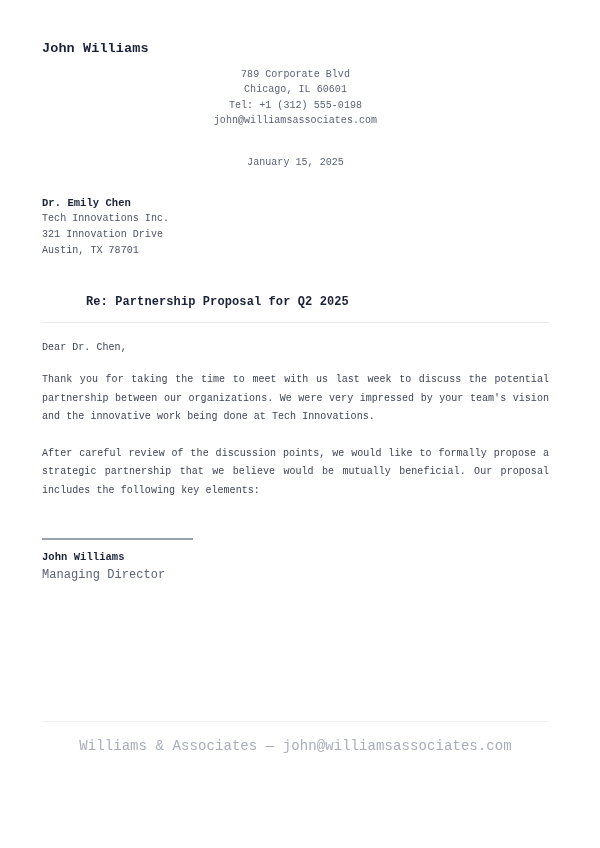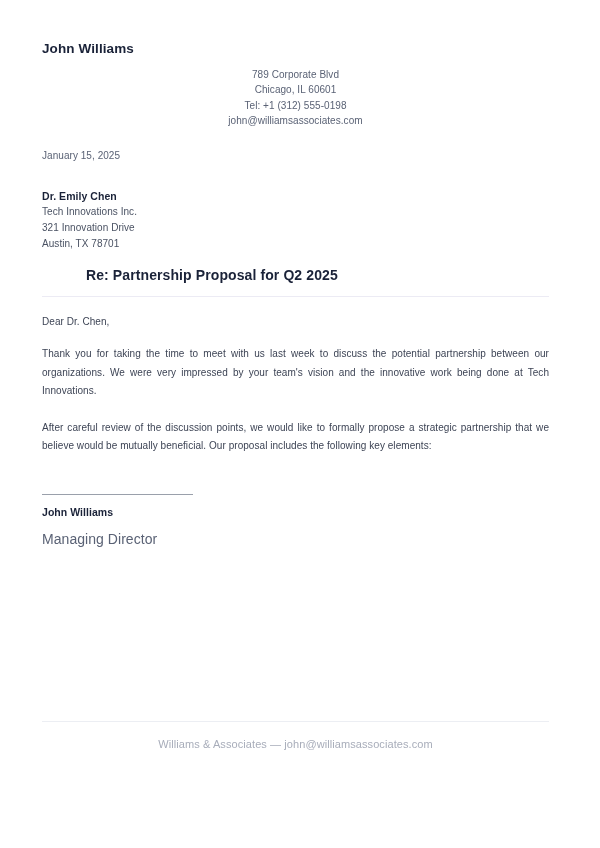--- a/index.html
+++ b/index.html
@@ -14,20 +14,21 @@
     color: #3d4455;
     -webkit-font-smoothing: antialiased;
   }
   .page {
     position: relative;
     width: 591px;
     height: 848px;
     background: #ffffff;
     box-sizing: border-box;
     padding: 0 42px;
+    font-family: Liberation Mono, monospace;
   }
 
   
   .letterhead {
     padding-top: 41px;
   }
   .sender-name {
     font-size: 13.5px;
     font-weight: bold;
     color: #1a2238;
@@ -37,22 +38,22 @@
   .sender-line {
     font-size: 10px;
     color: #5a6275;
     line-height: 15.3px;
     letter-spacing: 0.05px;
     text-align: center;
   }
 
   
   .date-row {
-    margin-top: 22px;
-    text-align: left;
+    margin-top: 29px;
+    text-align: center;
     font-size: 10px;
     color: #5a6275;
     letter-spacing: 0.05px;
   }
 
   
   .recipient {
     margin-top: 27px;
   }
   .recipient-name {
@@ -64,22 +65,22 @@
   }
   .recipient-line {
     font-size: 10px;
     color: #4a5263;
     line-height: 16px;
     letter-spacing: 0.05px;
   }
 
   
   .subject {
-    margin-top: 15px;
-    font-size: 14px;
+    margin-top: 36px;
+    font-size: 12px;
     font-weight: bold;
     color: #1a2238;
     letter-spacing: 0.1px;
     padding-left: 44px;
   }
   .subject-rule {
     margin-top: 13px;
     height: 1px;
     background: #ecebf4;
     width: 100%;
@@ -141,42 +142,42 @@
     background: #9aa0ab;
   }
   .sign-name {
     margin-top: 11px;
     font-size: 10.5px;
     font-weight: bold;
     color: #1a2238;
     letter-spacing: 0.05px;
   }
   .sign-title {
-    margin-top: 13px;
-    font-size: 14px;
+    margin-top: 5px;
+    font-size: 12px;
     color: #5a6275;
     letter-spacing: 0.05px;
   }
 
   
   .footer {
     position: absolute;
     left: 42px;
     right: 42px;
     top: 721px;
   }
   .footer-rule {
     height: 1px;
     background: #eceef3;
     width: 100%;
   }
   .footer-text {
     margin-top: 16px;
     text-align: center;
-    font-size: 11px;
+    font-size: 14px;
     color: #a8adba;
     letter-spacing: 0.08px;
   }
 </style>
 </head>
 <body>
 
 <div class="page">
 
   <div class="letterhead">

